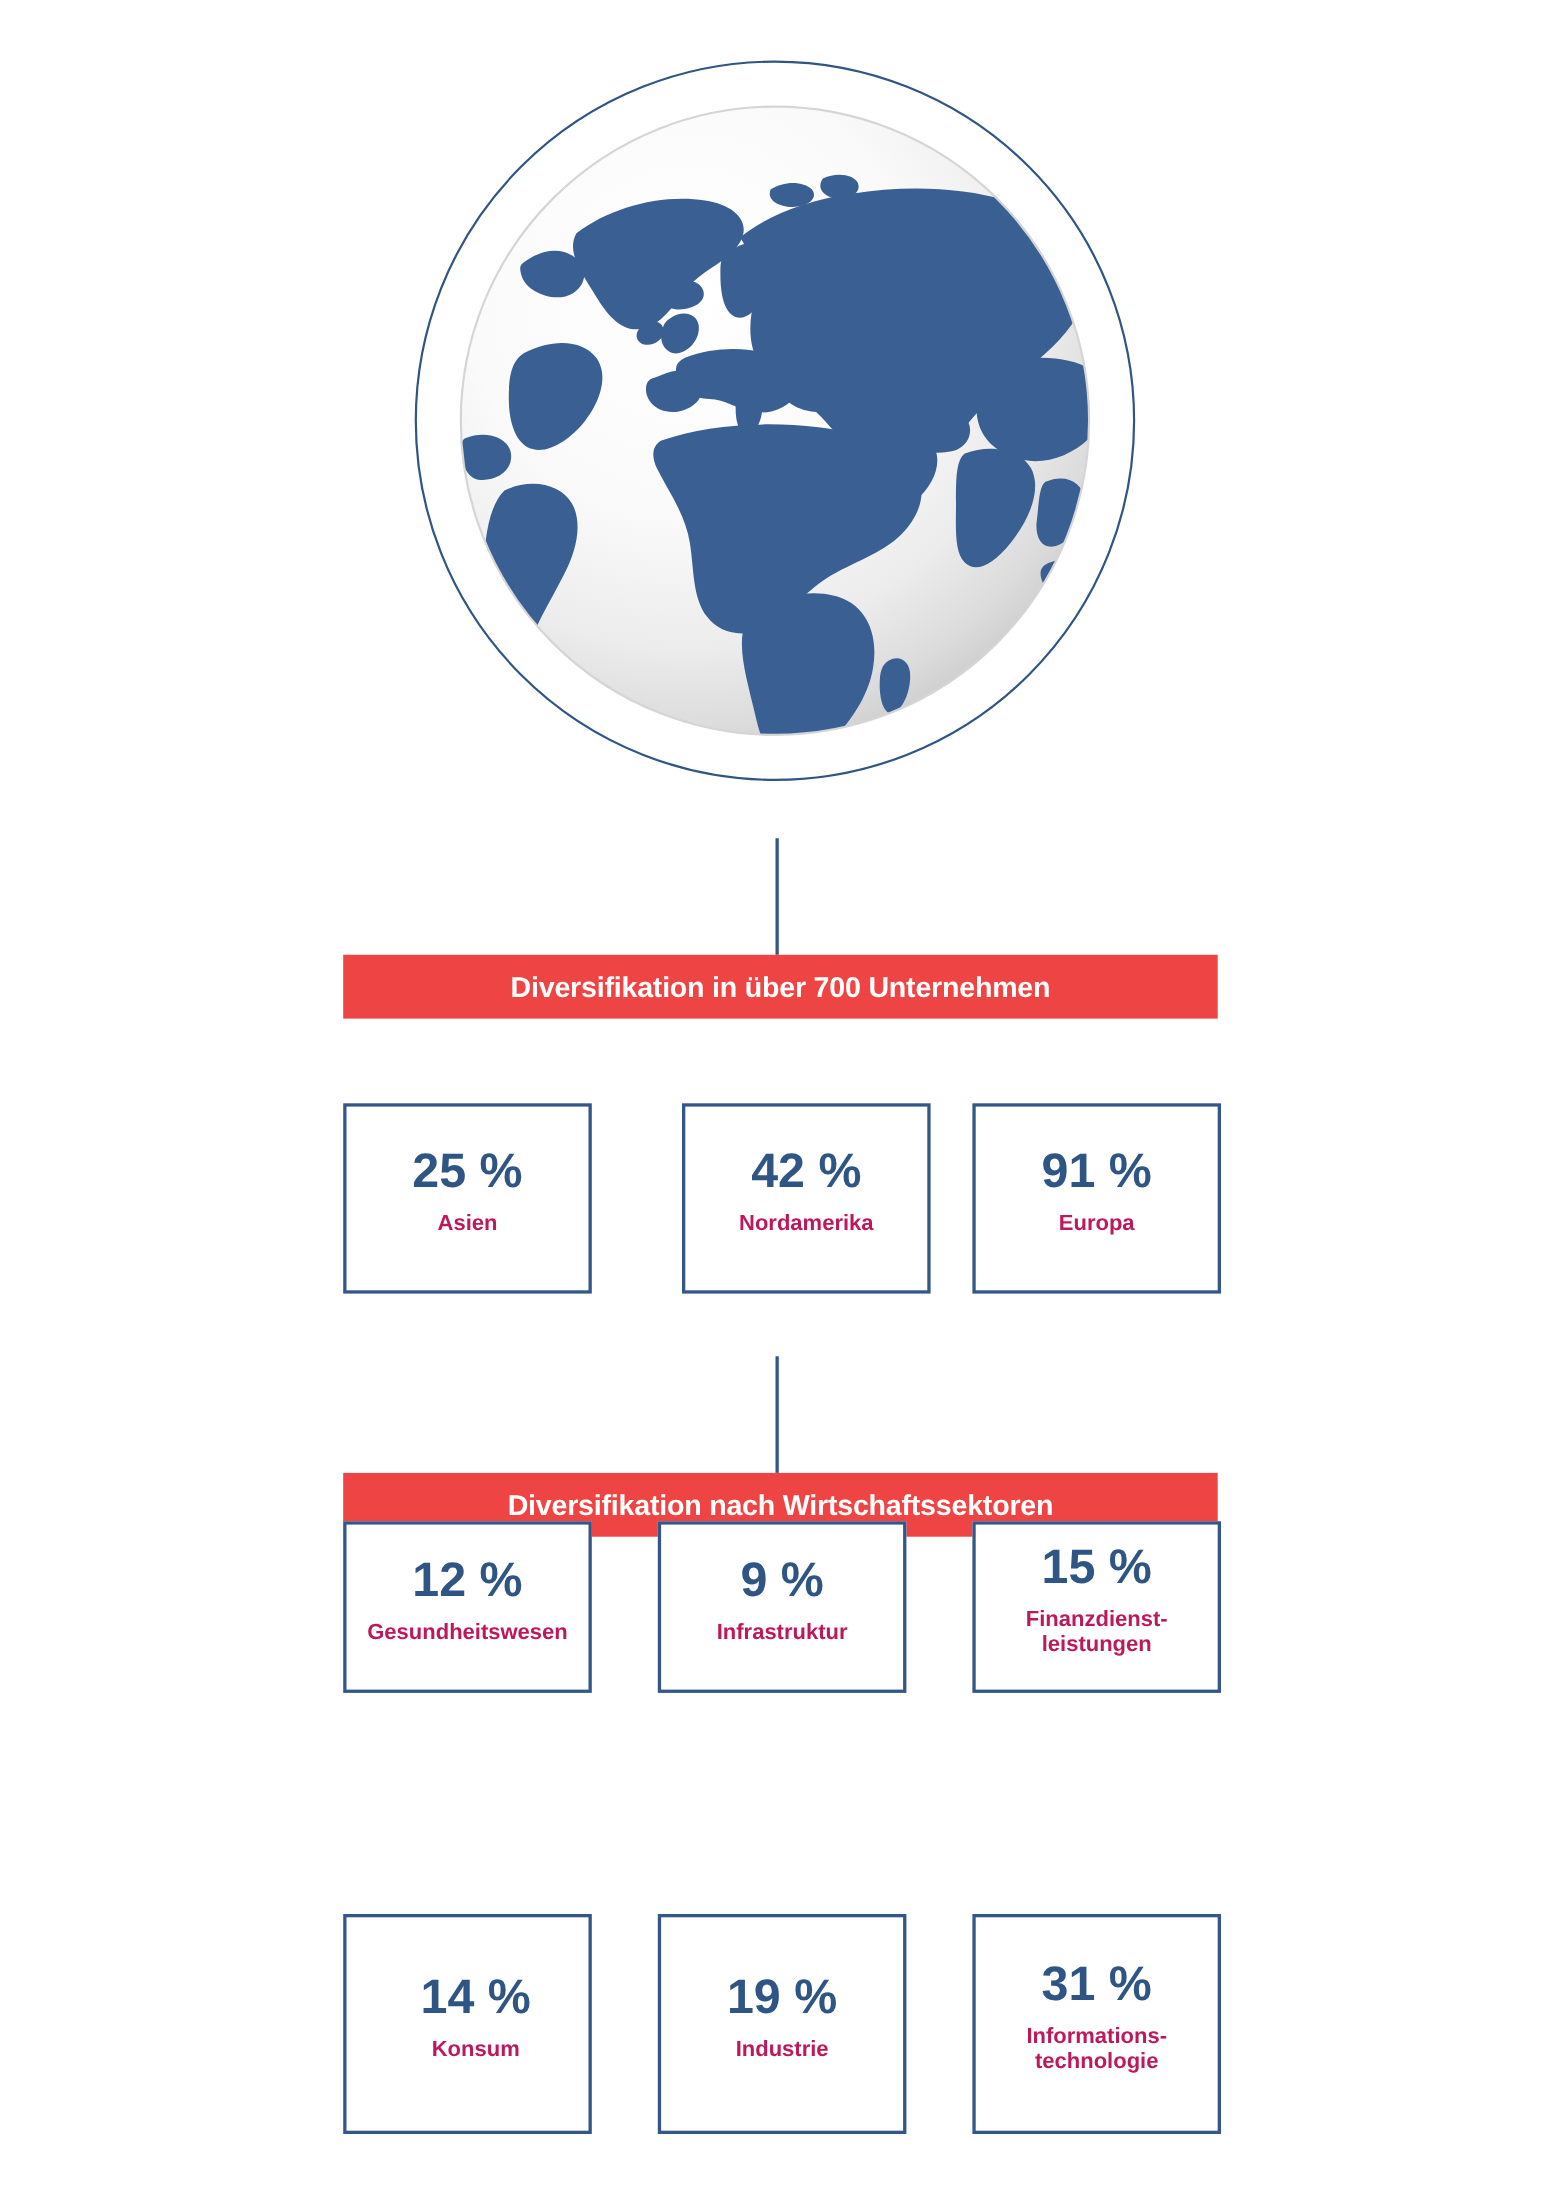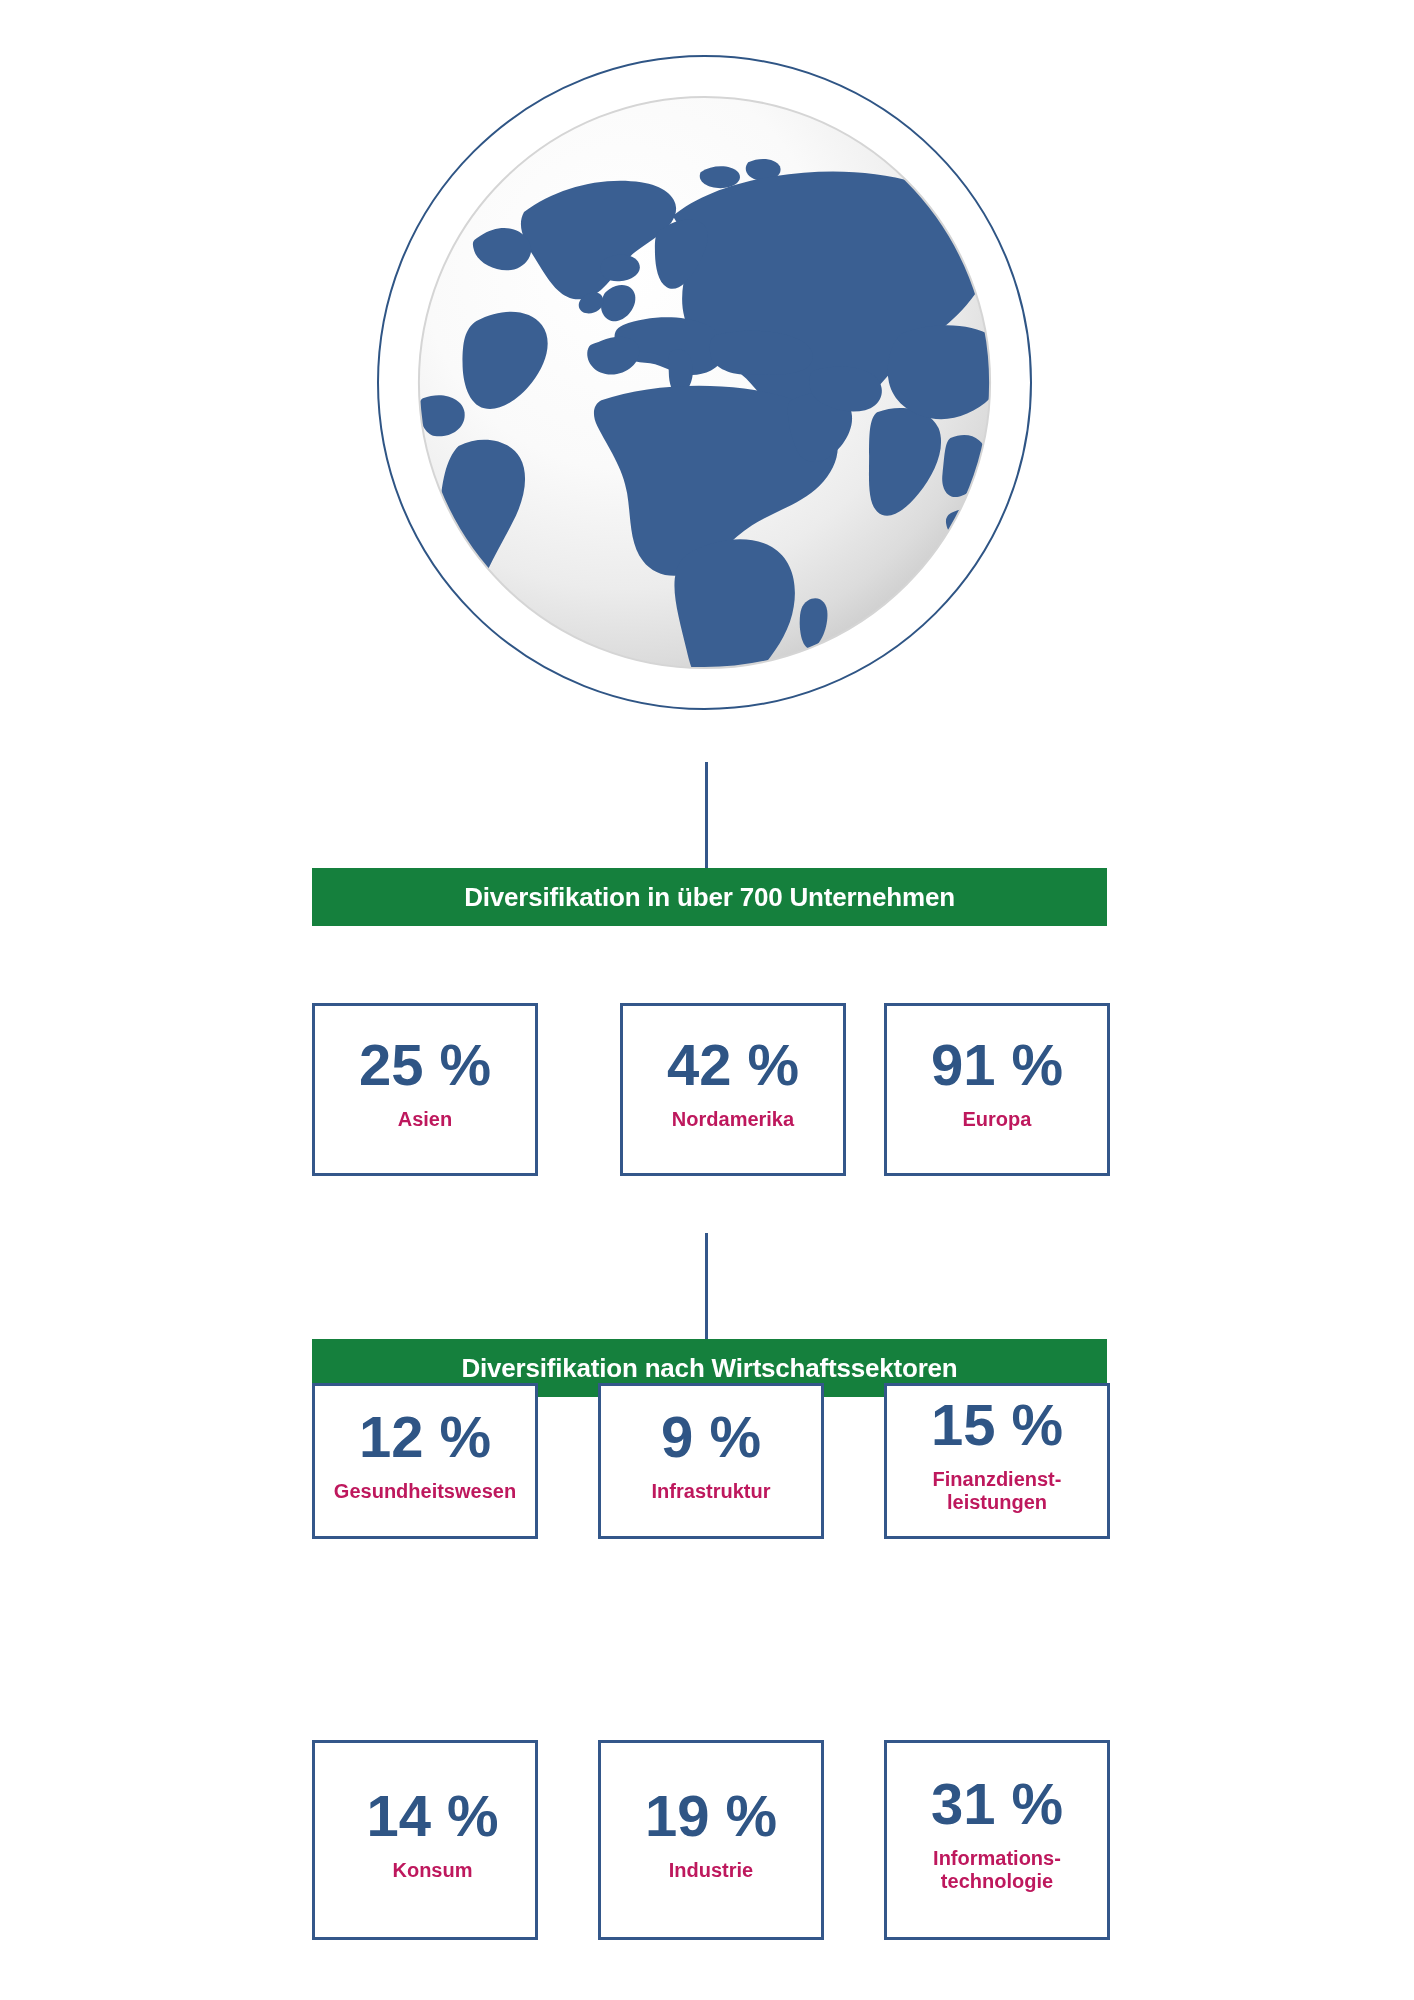--- a/index.html
+++ b/index.html
@@ -58,21 +58,21 @@
   }
   .connector-top   { left: 705px; top: 762px;  height: 106px; }
   .connector-mid   { left: 705px; top: 1233px; height: 106px; }
 
   
   .section-bar {
     position: absolute;
     left: 312px;
     width: 795px;
     height: 58px;
-    background: #15803d;
+    background: #ef4444;
     display: flex;
     align-items: center;
     justify-content: center;
   }
   .section-bar .bar-label {
     color: #ffffff;
     font-size: 26px;
     font-weight: bold;
     letter-spacing: -0.2px;
     white-space: nowrap;
@@ -91,21 +91,21 @@
     justify-content: center;
   }
   .stat-inner {
     display: flex;
     flex-direction: column;
     align-items: center;
     justify-content: center;
     transform: translateY(-6px);
   }
   .stat-value {
-    font-size: 58px;
+    font-size: 44px;
     font-weight: bold;
     line-height: 1;
     color: #2f5585;
     letter-spacing: 0px;
     white-space: nowrap;
   }
   .stat-label {
     margin-top: 14px;
     font-size: 20px;
     font-weight: bold;

